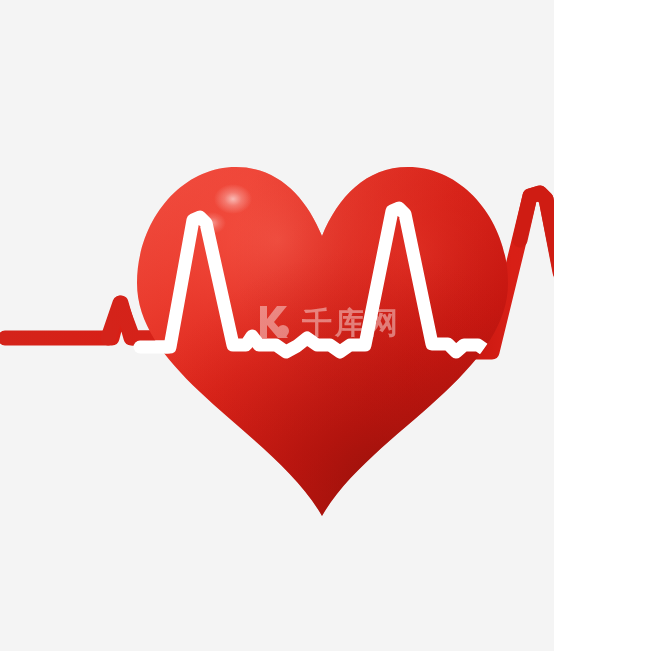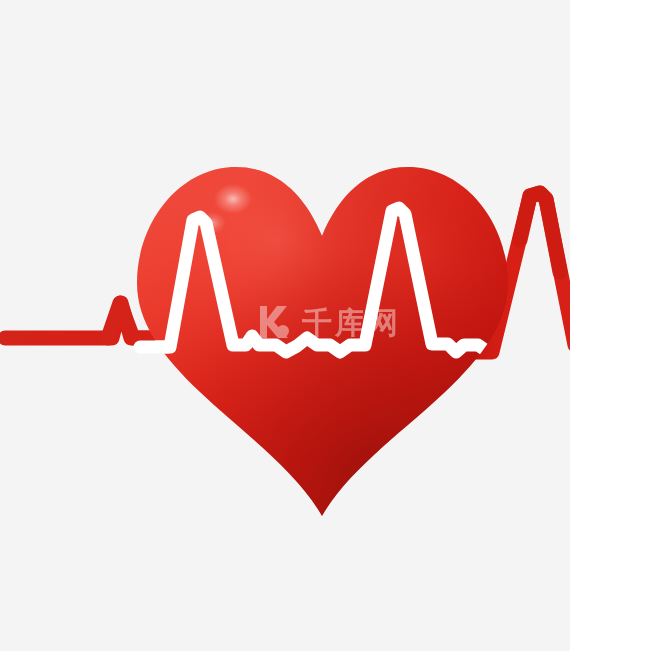--- a/index.html
+++ b/index.html
@@ -9,21 +9,20 @@
   }
   body {
     font-family: "Liberation Sans", sans-serif;
   }
   #stage {
     position: relative;
     width: 554px;
     height: 651px;
     background: #f4f4f4;
     overflow: hidden;
-    padding-left: 16px;
   }
   #artwork {
     position: absolute;
     left: 0;
     top: 0;
     width: 650px;
     height: 651px;
     display: block;
   }
   .wm-layer {

